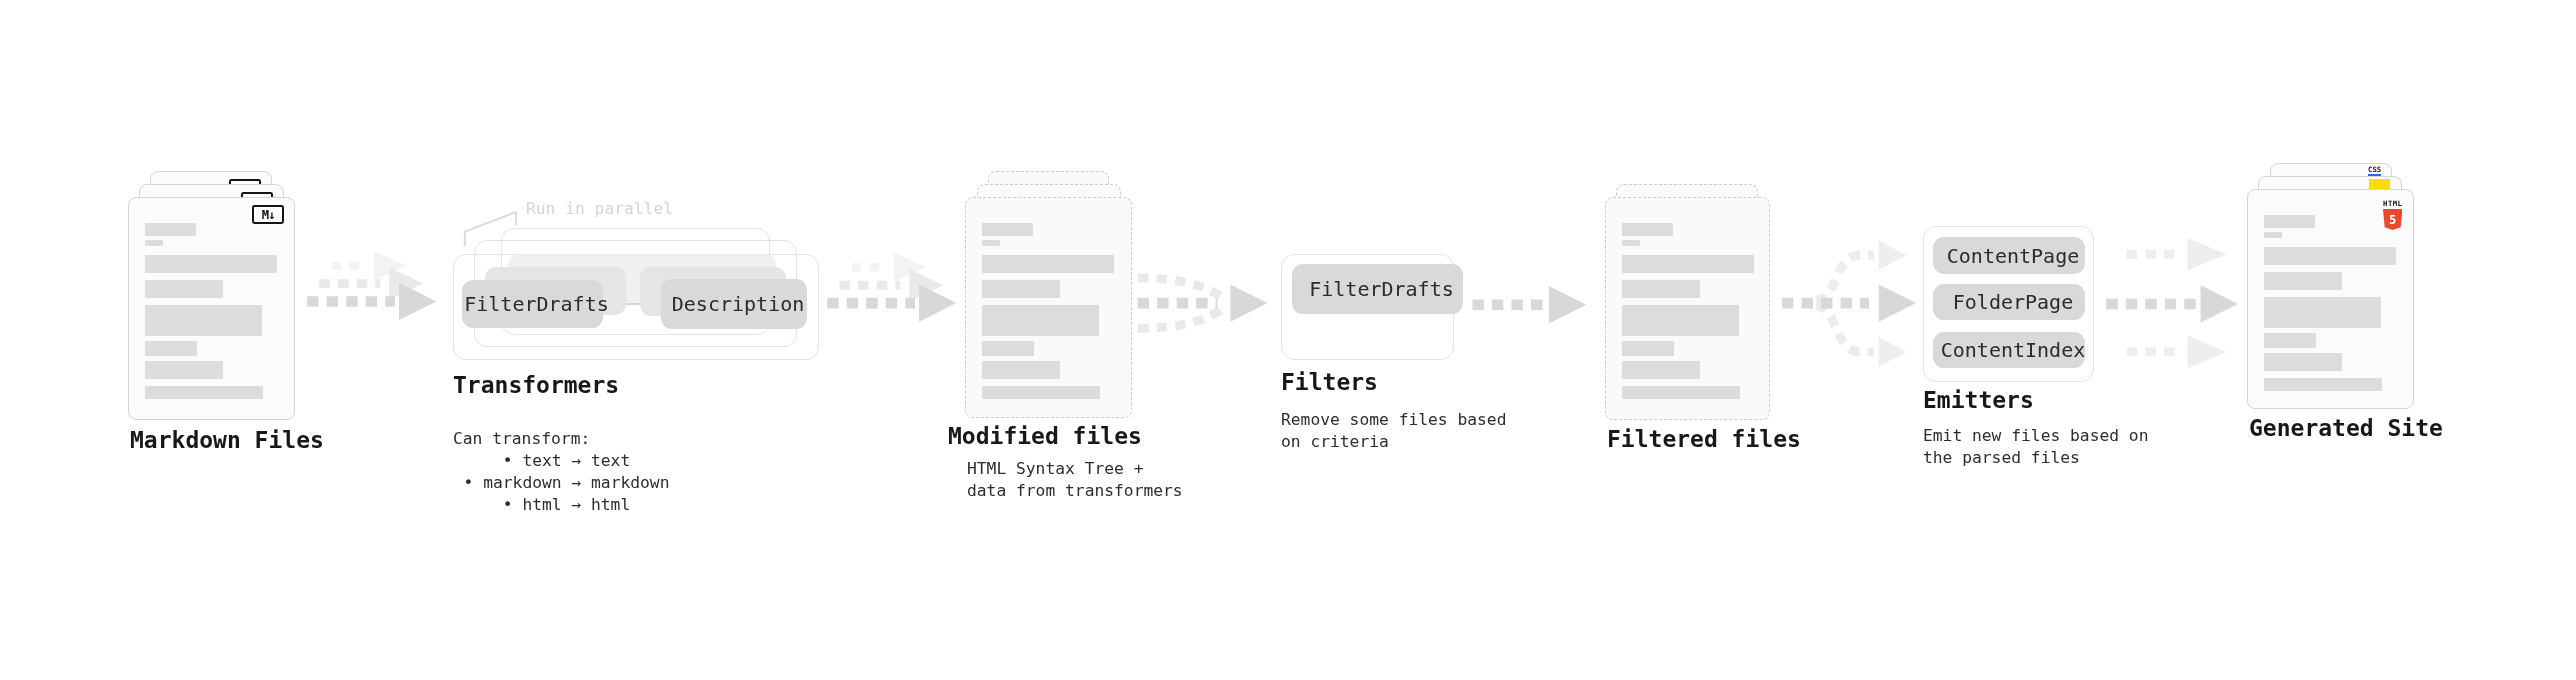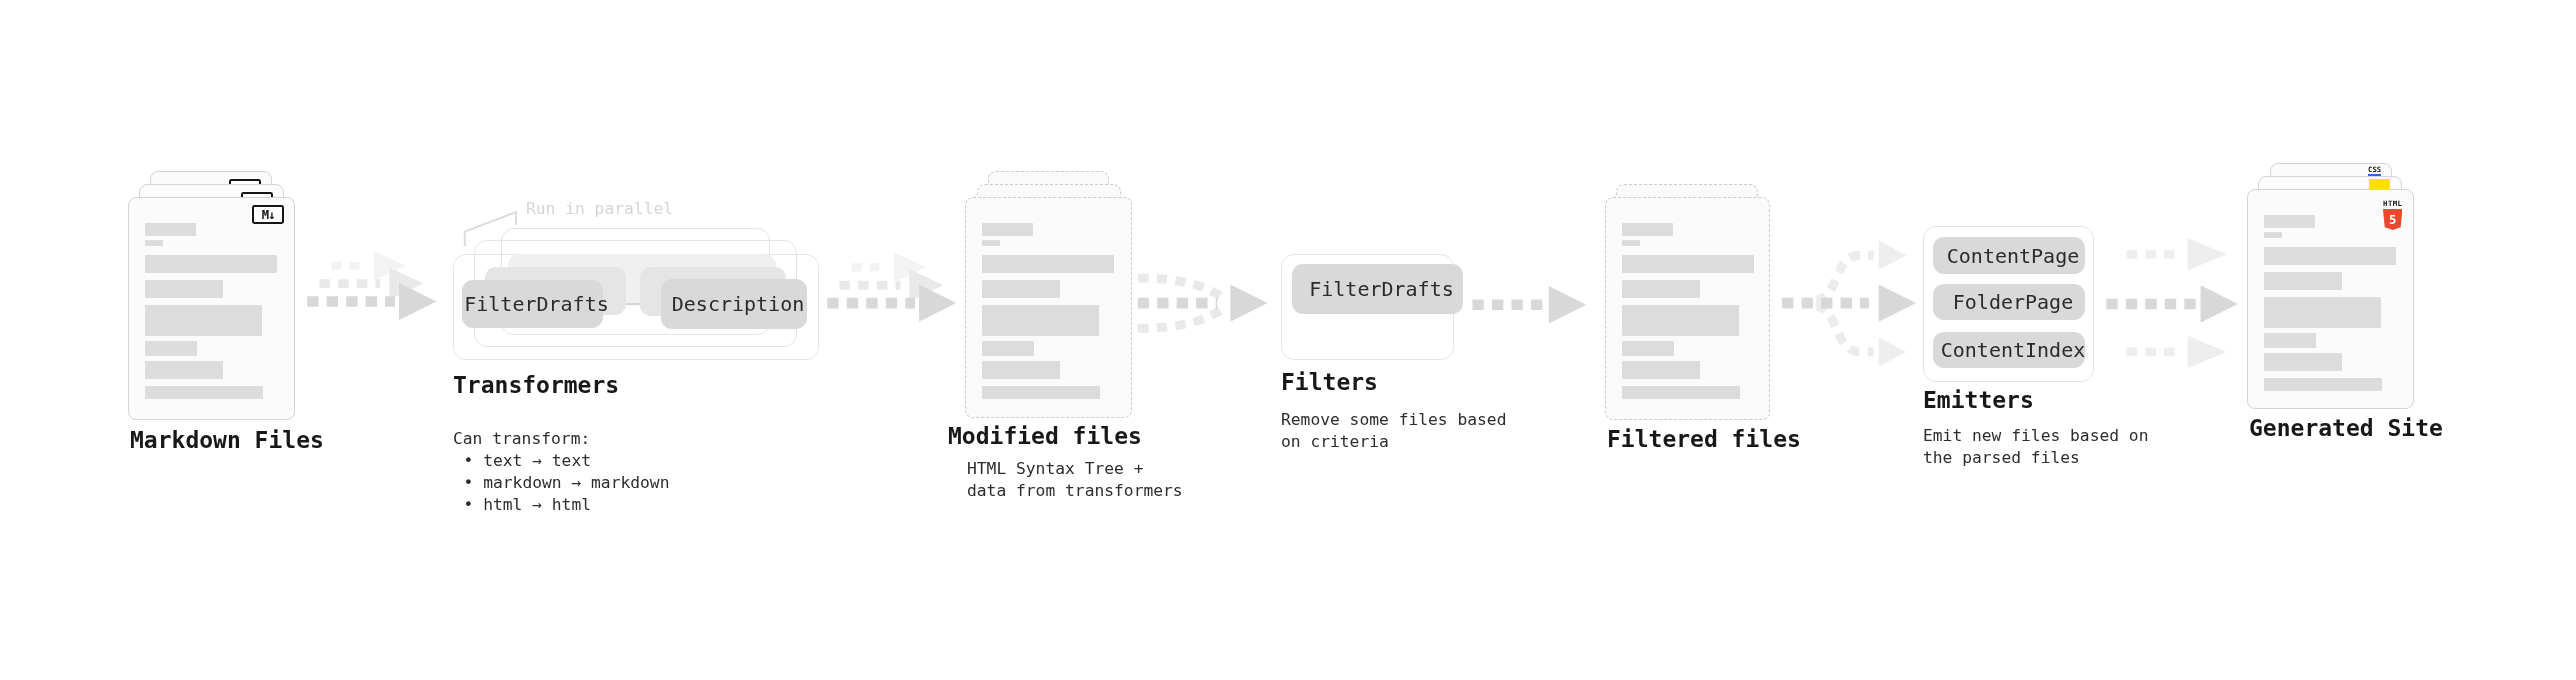--- a/index.html
+++ b/index.html
@@ -55,21 +55,21 @@
   .chip.g1 { background:#e5e5e5; z-index:2; }
   .chip.g2 { background:#f0f0f0; z-index:2; }
 
   
   .h {
     position:absolute; color:#181818; font-size:23px; line-height:28px;
     font-weight:bold; white-space:nowrap; z-index:4;
   }
   .sub { position:absolute; color:#2d2d2d; font-size:16.3px; line-height:22px; z-index:4; }
   .sub .line { display:block; white-space:nowrap; }
-  .sub .line.indent { padding-left:10.6px; }
+  .sub .line.indent { padding-left:10.6px;text-align:center; }
   .note { position:absolute; color:#d5d5d5; font-size:16.3px; white-space:nowrap; z-index:4; }
 
   .stack { position:absolute; z-index:2; }
 </style>
 </head>
 <body>
 
 <div id="canvas">
 
   <svg id="arrows" width="2576" height="681" viewBox="0 0 3170 838">

